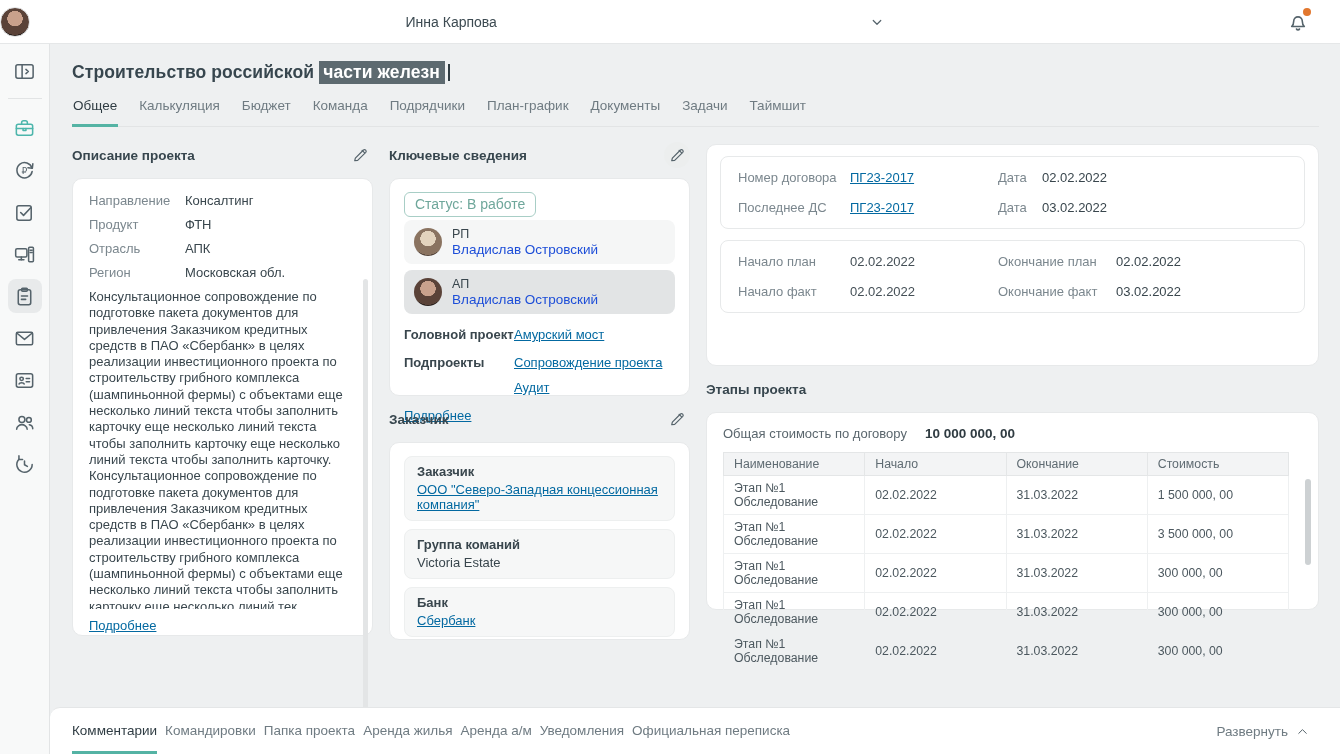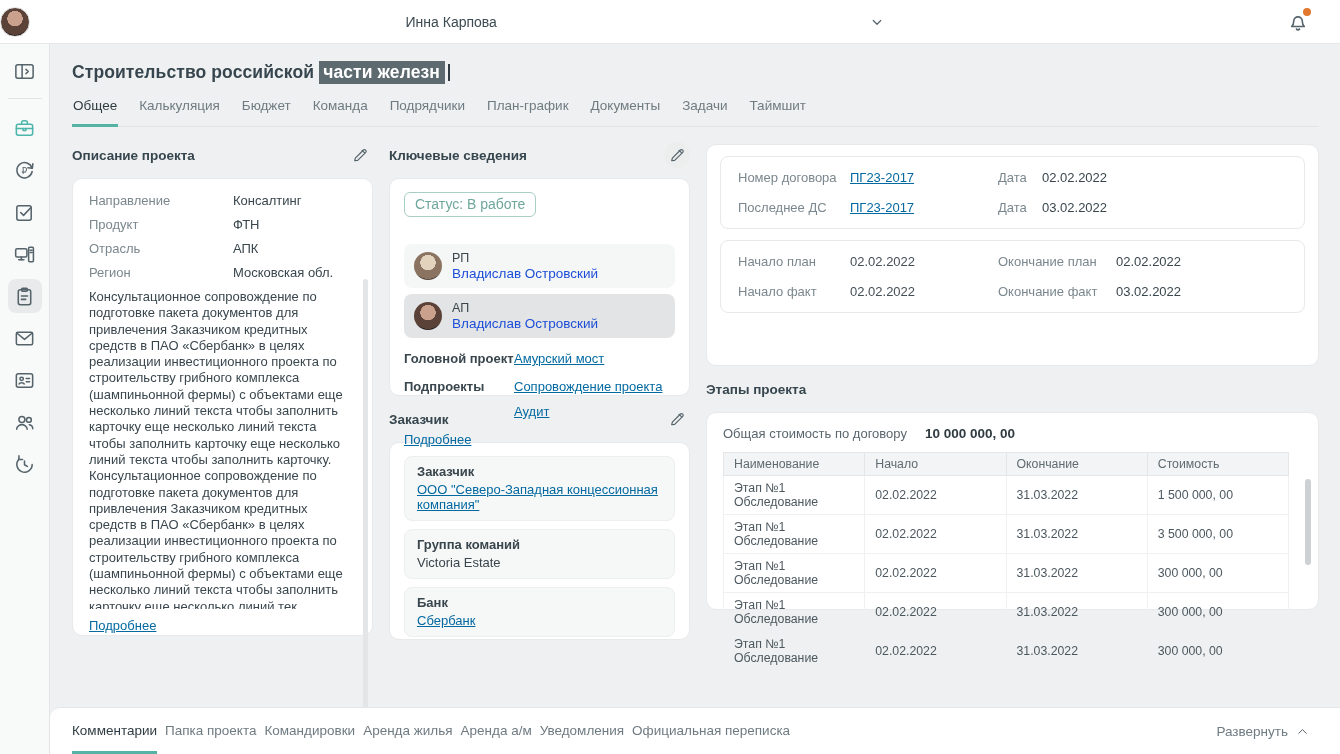--- a/index.html
+++ b/index.html
@@ -55,35 +55,35 @@
   .content { display:grid; grid-template-columns:301px 301px 613px; gap:16px; margin-top:17px; }
   .sec-head { display:flex; justify-content:space-between; align-items:center;
               height:22px; margin-bottom:12px; }
   .sec-title { font-size:13.5px; font-weight:700; color:#37464e; }
   .pencil-btn { width:26px; height:26px; border-radius:50%; display:grid; place-items:center; cursor:pointer; }
   .pencil-btn.circled { background:#eceeee; }
   .card { background:#fff; border:1px solid #e7e9ea; border-radius:10px; }
 
   
   .desc-card { height:458px; padding:14px 16px 12px; position:relative; }
-  .frow { display:flex; margin-bottom:9px;gap:48px; }
+  .frow { display:flex; margin-bottom:9px; }
   .flabel { width:96px; color:#7b878e; flex:none; }
   .fval { color:#39464d; }
   .desc-text { margin-top:5px; line-height:16.3px; color:#39464d; height:320px; overflow:hidden; }
   .link { color:#0369a1; text-decoration:underline; cursor:pointer; }
   .more-link { display:inline-block; margin-top:9px; }
   .v-scroll { position:absolute; right:4px; width:5px; border-radius:3px; background:#e3e5e6; }
 
   
   .key-card { height:218px; padding:13px 14px; }
   .badge { display:inline-block; border:1px solid #a8cec6; color:#6fa79b;
            border-radius:6px; padding:3px 10px 4px; font-size:14px; background:#fff; }
   .person-row { display:flex; align-items:center; gap:10px; padding:7px 10px;
                 border-radius:8px; margin-top:6px; cursor:pointer; }
-  .person-row.r1 { background:#f5f6f6; margin-top:27px; }
+  .person-row.r1 { background:#f5f6f6; margin-top:3px; }
   .person-row.r2 { background:#e2e4e5; }
   .p-avatar { width:28px; height:28px; border-radius:50%; flex:none; }
   .p-avatar.man { background:radial-gradient(circle at 50% 38%, #e3d3bd 0 34%, #8a7360 35% 72%, #54443a 73%); }
   .p-avatar.woman { background:radial-gradient(circle at 50% 38%, #c9a18c 0 34%, #5a4238 35% 72%, #2b211d 73%); }
   .p-role { font-size:12.5px; color:#39464d; }
   .p-name { font-size:13.5px; color:#1d4ed8; margin-top:1px; }
   .kv-row { display:flex; margin-top:13px; }
   .kv-label { width:110px; font-weight:700; color:#39464d; flex:none; }
   .kv-links { display:flex; gap:10px; flex-wrap:wrap; }
 
@@ -434,22 +434,22 @@
           <span class="tbl-scroll"></span>
         </div>
       </section>
     </div>
   </main>
 </div>
 
 <footer class="bottom-panel">
   <div class="bottom-tabs">
     <span class="btab active">Комментарии</span>
+    <span class="btab">Командировки</span>
     <span class="btab">Папка проекта</span>
-    <span class="btab">Командировки</span>
     <span class="btab">Аренда жилья</span>
     <span class="btab">Аренда а/м</span>
     <span class="btab">Уведомления</span>
     <span class="btab">Официальная переписка</span>
   </div>
   <span class="expand">
     <span>Развернуть</span>
     <svg class="ico" width="15" height="15" viewBox="0 0 24 24">
         <polyline points="6,15 12,9 18,15"></polyline>
       </svg>

